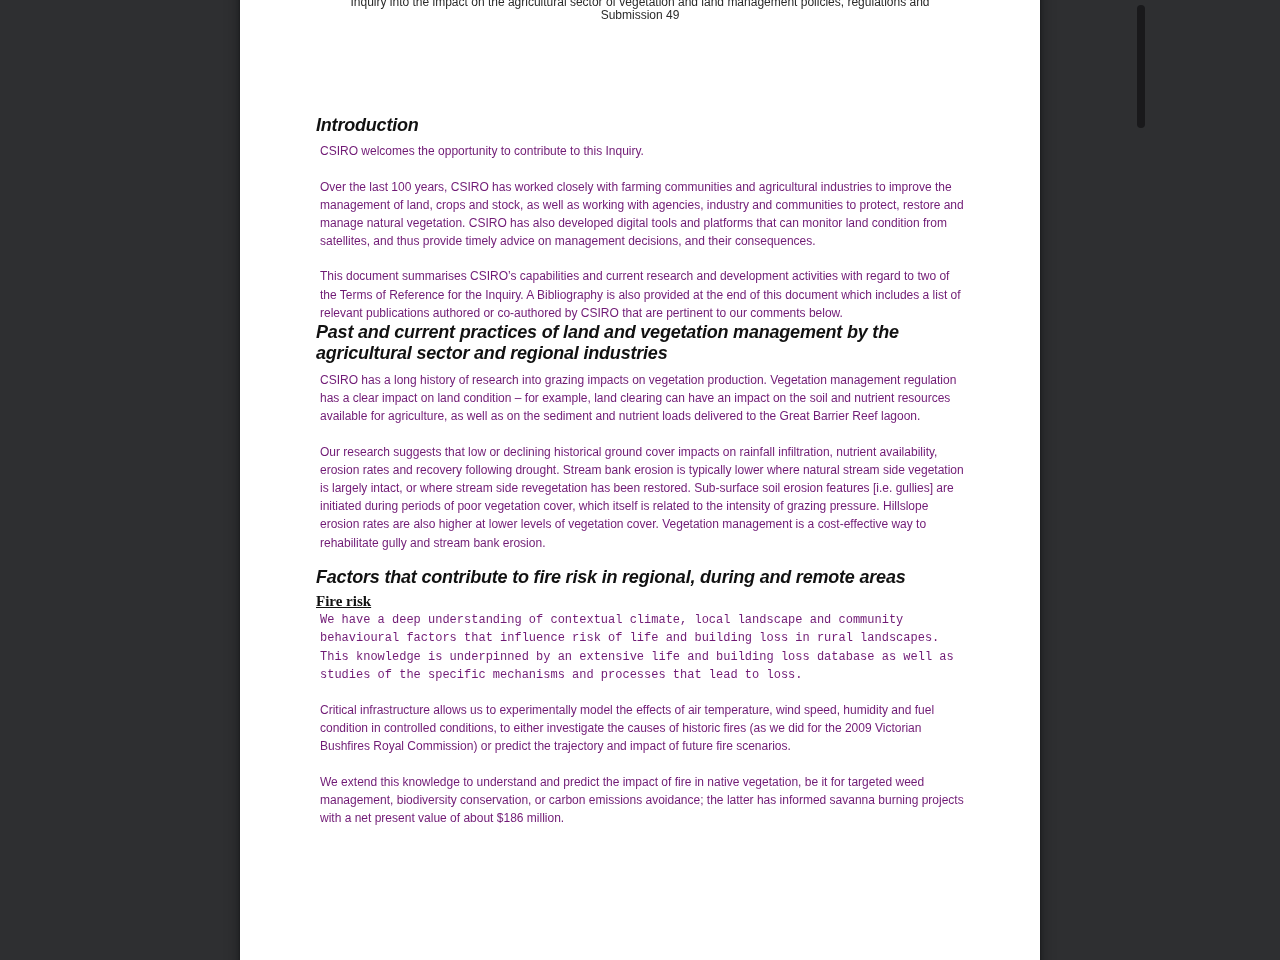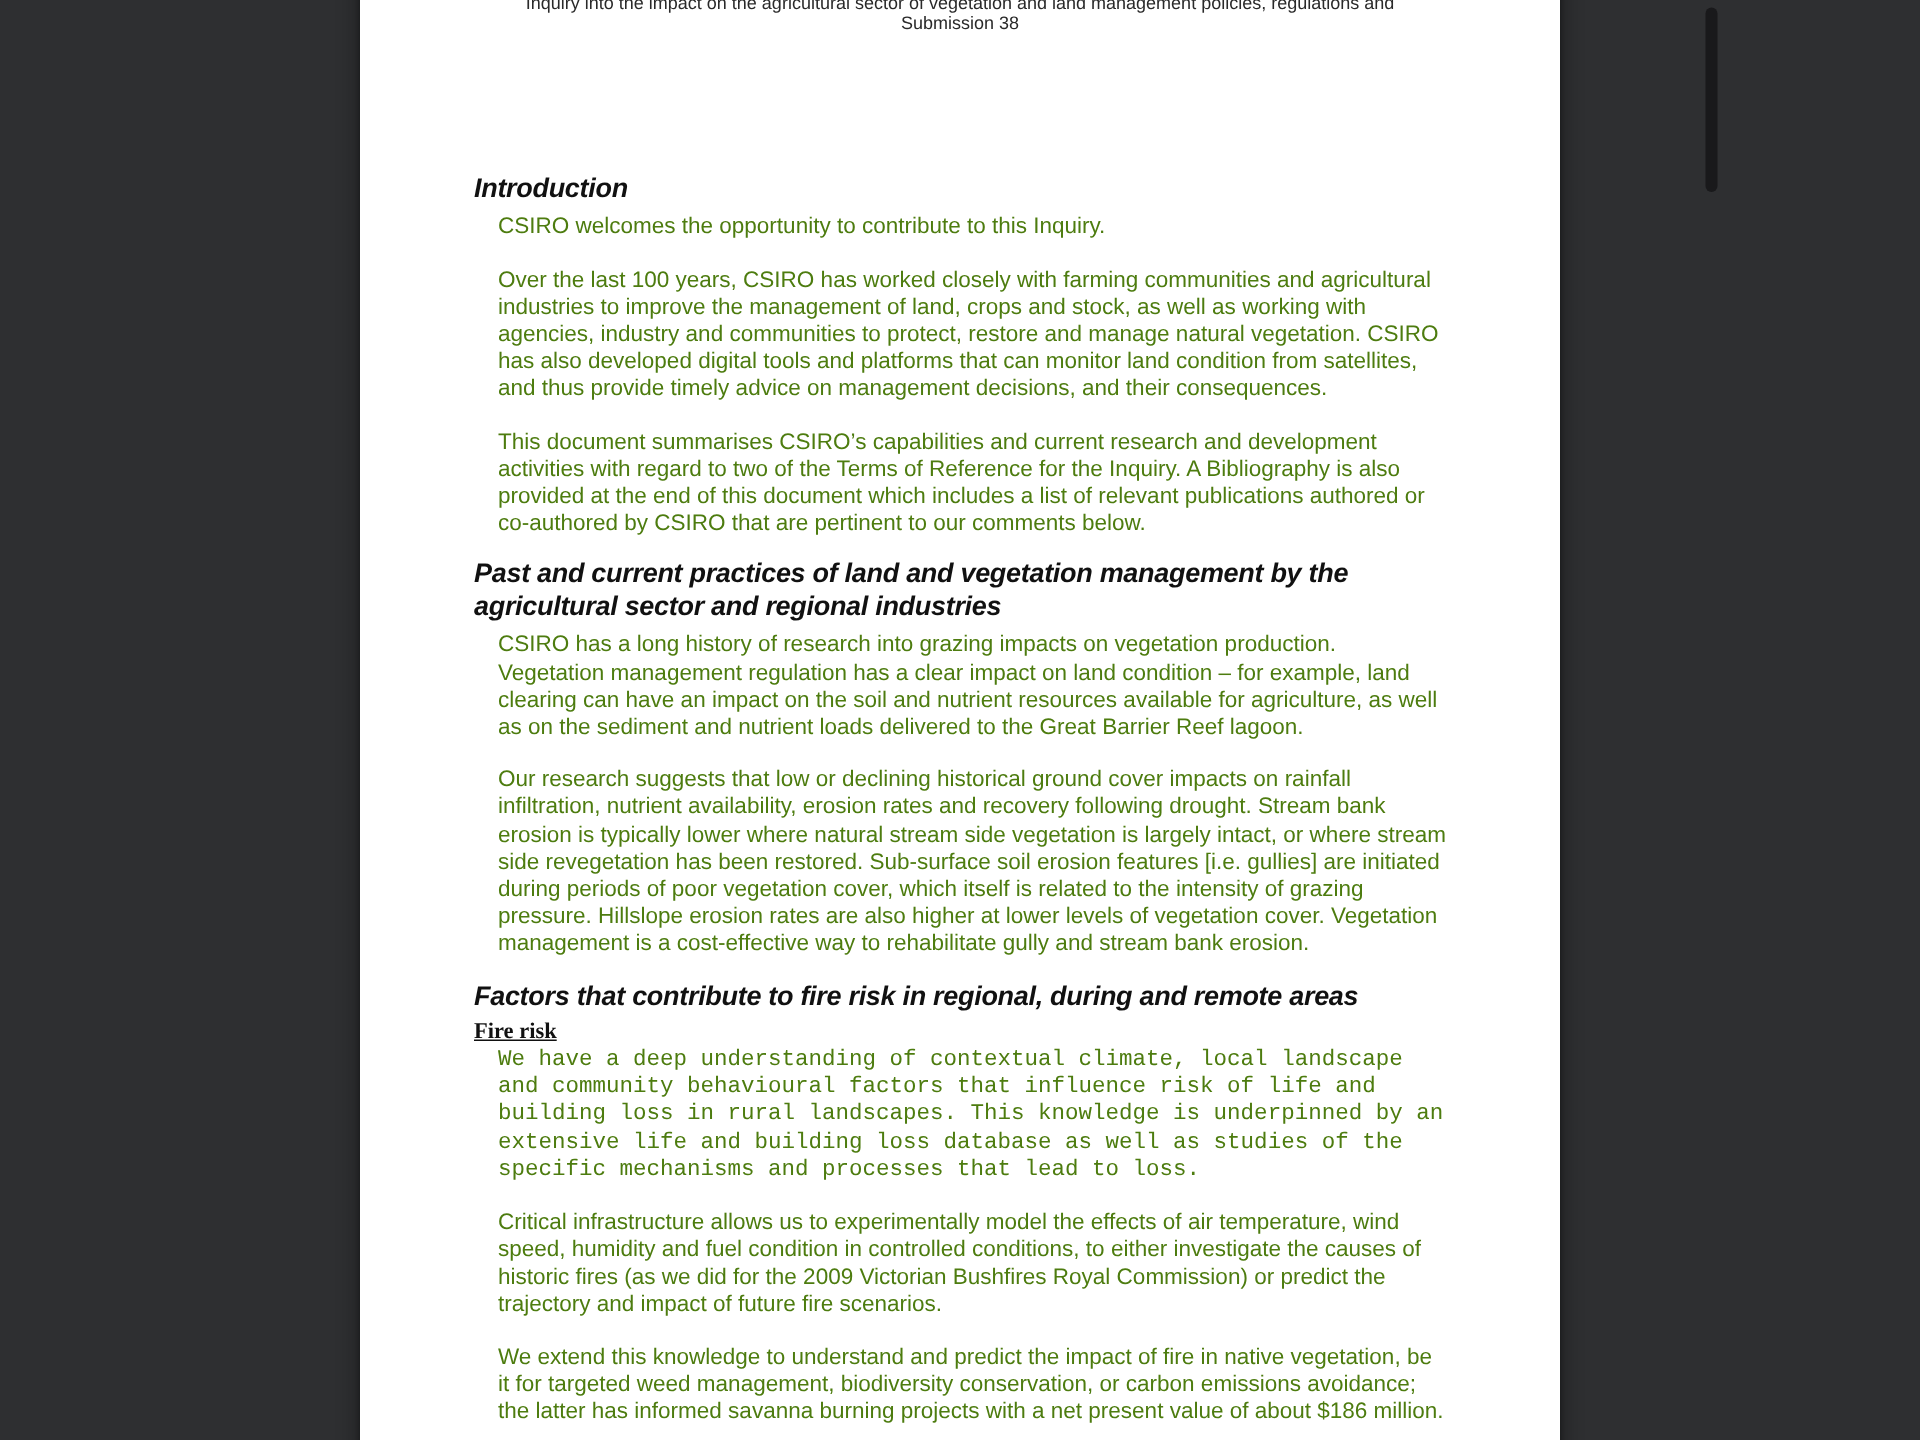--- a/index.html
+++ b/index.html
@@ -42,27 +42,27 @@
   .h-main {
     font-size: 18px;
     line-height: 21.5px;
     font-weight: bold;
     font-style: italic;
     margin: 0;
     color: #111;
     letter-spacing: -0.2px;
   }
   .mt92 { margin-top: 92px; font-style: italic; }
-  .mt14 { margin-top: 14px; }
+  .mt14 { }
   .mt15 { margin-top: 15px; }
   .p {
-    font-size: 15px;
+    font-size: 12px;
     line-height: 18.2px;
-    margin: 17px 0 0 16px;
-    color: #4d7c0f;
+    margin: 17px 0 0 4px;
+    color: #701a75;
   }
   .p.after-h { margin-top: 6px; }
   .p.tight { margin-top: 1px; font-family: Liberation Mono, monospace; }
   .subhead {
     font-family: "Liberation Serif", serif;
     font-weight: bold;
     font-size: 15px;
     line-height: 18px;
     margin-top: 4px;
     color: #111;
@@ -81,21 +81,21 @@
 </head>
 <body>
 
 <div class="viewer">
 
   <div class="page">
     <div class="content">
 
       <div class="doc-header">
         <div class="hline">Inquiry into the impact on the agricultural sector of vegetation and land management policies, regulations and</div>
-        <div class="hline">Submission 38</div>
+        <div class="hline">Submission 49</div>
       </div>
 
       <h1 class="h-main mt92">Introduction</h1>
       <p class="p after-h">CSIRO welcomes the opportunity to contribute to this Inquiry.</p>
       <p class="p">Over the last 100 years, CSIRO has worked closely with farming communities and agricultural industries to improve the management of land, crops and stock, as well as working with agencies, industry and communities to protect, restore and manage natural vegetation. CSIRO has also developed digital tools and platforms that can monitor land condition from satellites, and thus provide timely advice on management decisions, and their consequences.</p>
       <p class="p">This document summarises CSIRO’s capabilities and current research and development activities with regard to two of the Terms of Reference for the Inquiry.  A Bibliography is also provided at the end of this document which includes a list of relevant publications authored or co-authored by CSIRO that are pertinent to our comments below.</p>
 
       <h1 class="h-main mt14">Past and current practices of land and vegetation management by the agricultural sector and regional industries</h1>
       <p class="p after-h">CSIRO has a long history of research into grazing impacts on vegetation production. Vegetation management regulation has a clear impact on land condition – for example, land clearing can have an impact on the soil and nutrient resources available for agriculture, as well as on the sediment and nutrient loads delivered to the Great Barrier Reef lagoon.</p>
       <p class="p">Our research suggests that low or declining historical ground cover impacts on rainfall infiltration, nutrient availability, erosion rates and recovery following drought. Stream bank erosion is typically lower where natural stream side vegetation is largely intact, or where stream side revegetation has been restored. Sub-surface soil erosion features [i.e. gullies] are initiated during periods of poor vegetation cover, which itself is related to the intensity of grazing pressure. Hillslope erosion rates are also higher at lower levels of vegetation cover. Vegetation management is a cost-effective way to rehabilitate gully and stream bank erosion.</p>

